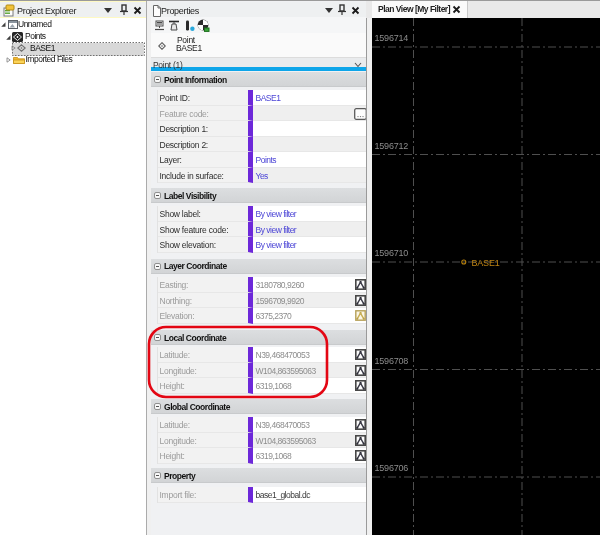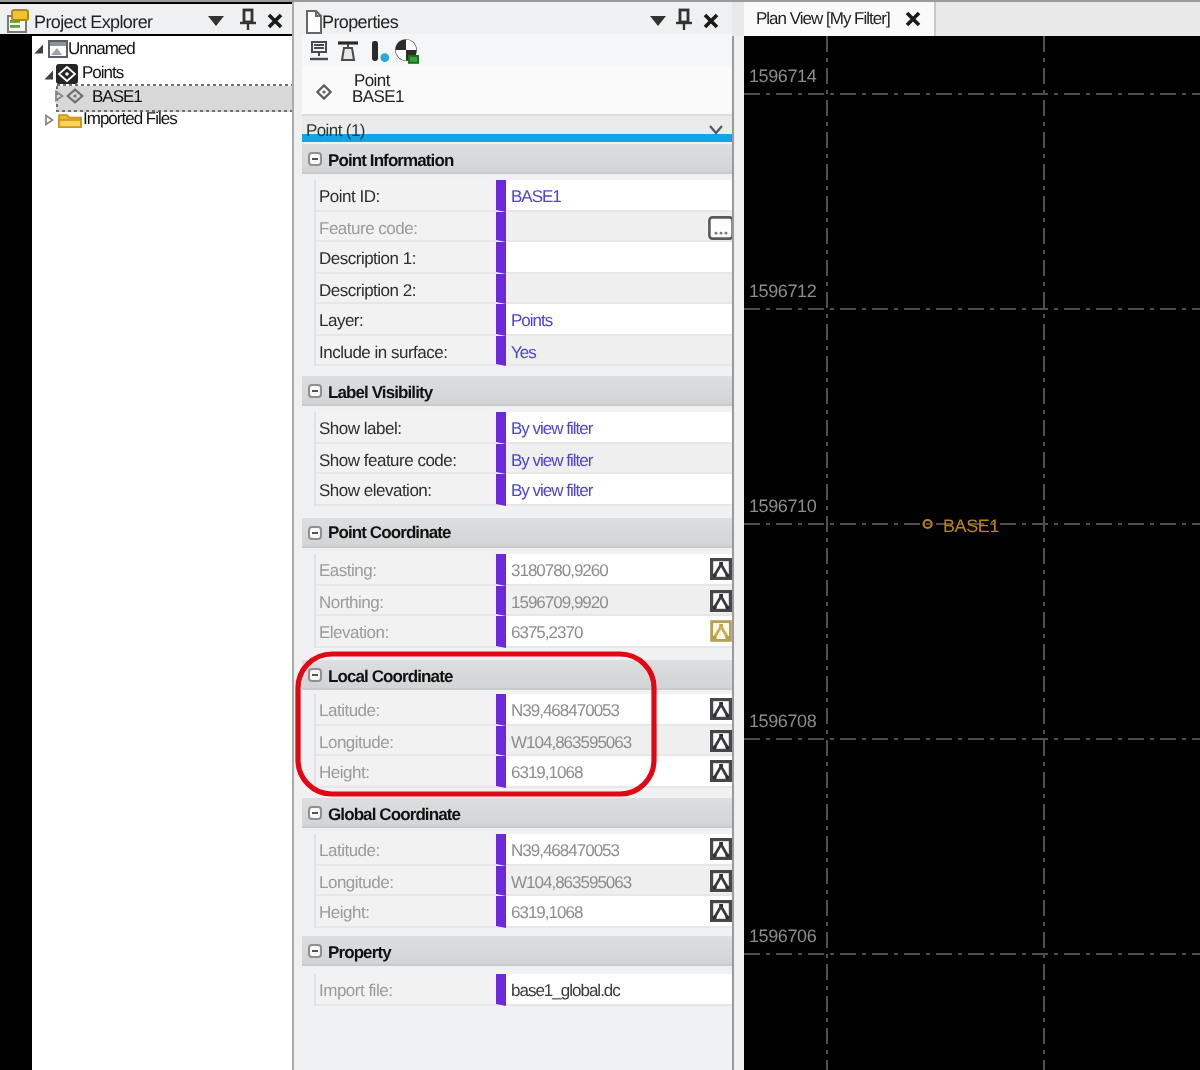--- a/index.html
+++ b/index.html
@@ -1,24 +1,24 @@
 <!DOCTYPE html>
 <html><head>
 <meta charset="utf-8">
 <style>
 * { margin:0; padding:0; box-sizing:border-box; }
 html,body { width:600px; height:535px; overflow:hidden; }
 body { font-family:"Liberation Sans", sans-serif; background:#f0f0f0; }
 #app { position:absolute; left:0; top:0; width:600px; height:535px; background:#f0f0f0; }
 
 
-#pe { position:absolute; left:0; top:0; width:147px; height:535px; background:#000000; }
+#pe { position:absolute; left:0; top:0; width:147px; height:535px; background:#fef9c3; }
 #pe-title { position:absolute; left:0; top:2px; width:147px; height:15px; background:#eef0f1; }
 #pe-title .t { position:absolute; left:17px; top:3.5px; font-size:9px; letter-spacing:-0.3px; color:#222; }
-#pe-body { position:absolute; left:0; top:18px; width:147px; height:517px; background:#fff;margin-left:16px; }
+#pe-body { position:absolute; left:0; top:18px; width:147px; height:517px; background:#fff; }
 .trow { position:absolute; font-size:8.5px; letter-spacing:-0.5px; color:#111; }
 
 
 #sel { position:absolute; left:12px; top:24.5px; width:132px; height:13px; background:#d8d8d8; }
 
 
 #split1 { position:absolute; left:146px; top:0; width:5px; height:535px; background:#f0f0f0; border-left:1px solid #ababab; }
 
 
 #pr { position:absolute; left:151px; top:0; width:215px; height:535px; background:#f0f1f3; }
@@ -49,21 +49,21 @@
 .dark { color:#3a3a3a; }
 .gap3 { height:3px; } .gap5 { height:5px; } .gap6 { height:6px; }
 .gap35 { height:3.5px; } .gap65 { height:6.5px; } .gap2 { height:2px; }
 .gap55 { height:5.5px; } .gap45 { height:4.5px; } .gap4 { height:4px; }
 
 
 .mic { position:absolute; right:1px; top:2px; width:11px; height:11px; }
 
 
 #plan-strip { position:absolute; left:366px; top:0; width:6px; height:535px; background:#f0f0f0; border-left:1px solid #9a9a9a; }
-#tabbar { position:absolute; left:366px; top:0; width:234px; height:18px; background:#e9e9e9; }
+#tabbar { position:absolute; left:366px; top:0; width:234px; height:18px; background:#e9e9e9;font-weight:bold; }
 #tab1 { position:absolute; left:6px; top:0px; width:96px; height:18px; background:#fafafa; border-right:1px solid #c9c9c9; }
 #tab1 .t { position:absolute; left:6px; top:4px; font-size:8.5px; letter-spacing:-0.5px; color:#222; }
 #canvas { position:absolute; left:372px; top:18px; width:228px; height:517px; background:#000; }
 
 
 #redbox { position:absolute; left:147px; top:324.5px; width:182px; height:74px; pointer-events:none; }
 </style>
 </head>
 <body>
 <div id="app">
@@ -285,21 +285,21 @@
               <span>Show elevation:</span>
             </div>
             <div class="val">
               <span class="blue">By view filter</span>
             </div>
           </div>
       </div>
       <div class="gap6"></div>
       <div class="sech">
           <span class="box"></span>
-          <span class="t">Point Coordinate</span>
+          <span class="t">Layer Coordinate</span>
         </div>
       <div class="gap35"></div>
       <div class="rows">
         <div class="prow ro">
             <div class="lab">
               <span>Easting:</span>
             </div>
             <div class="val">
               <span class="grey">3180780,9260</span>
               <svg class="mic" viewBox="0 0 11 11">

